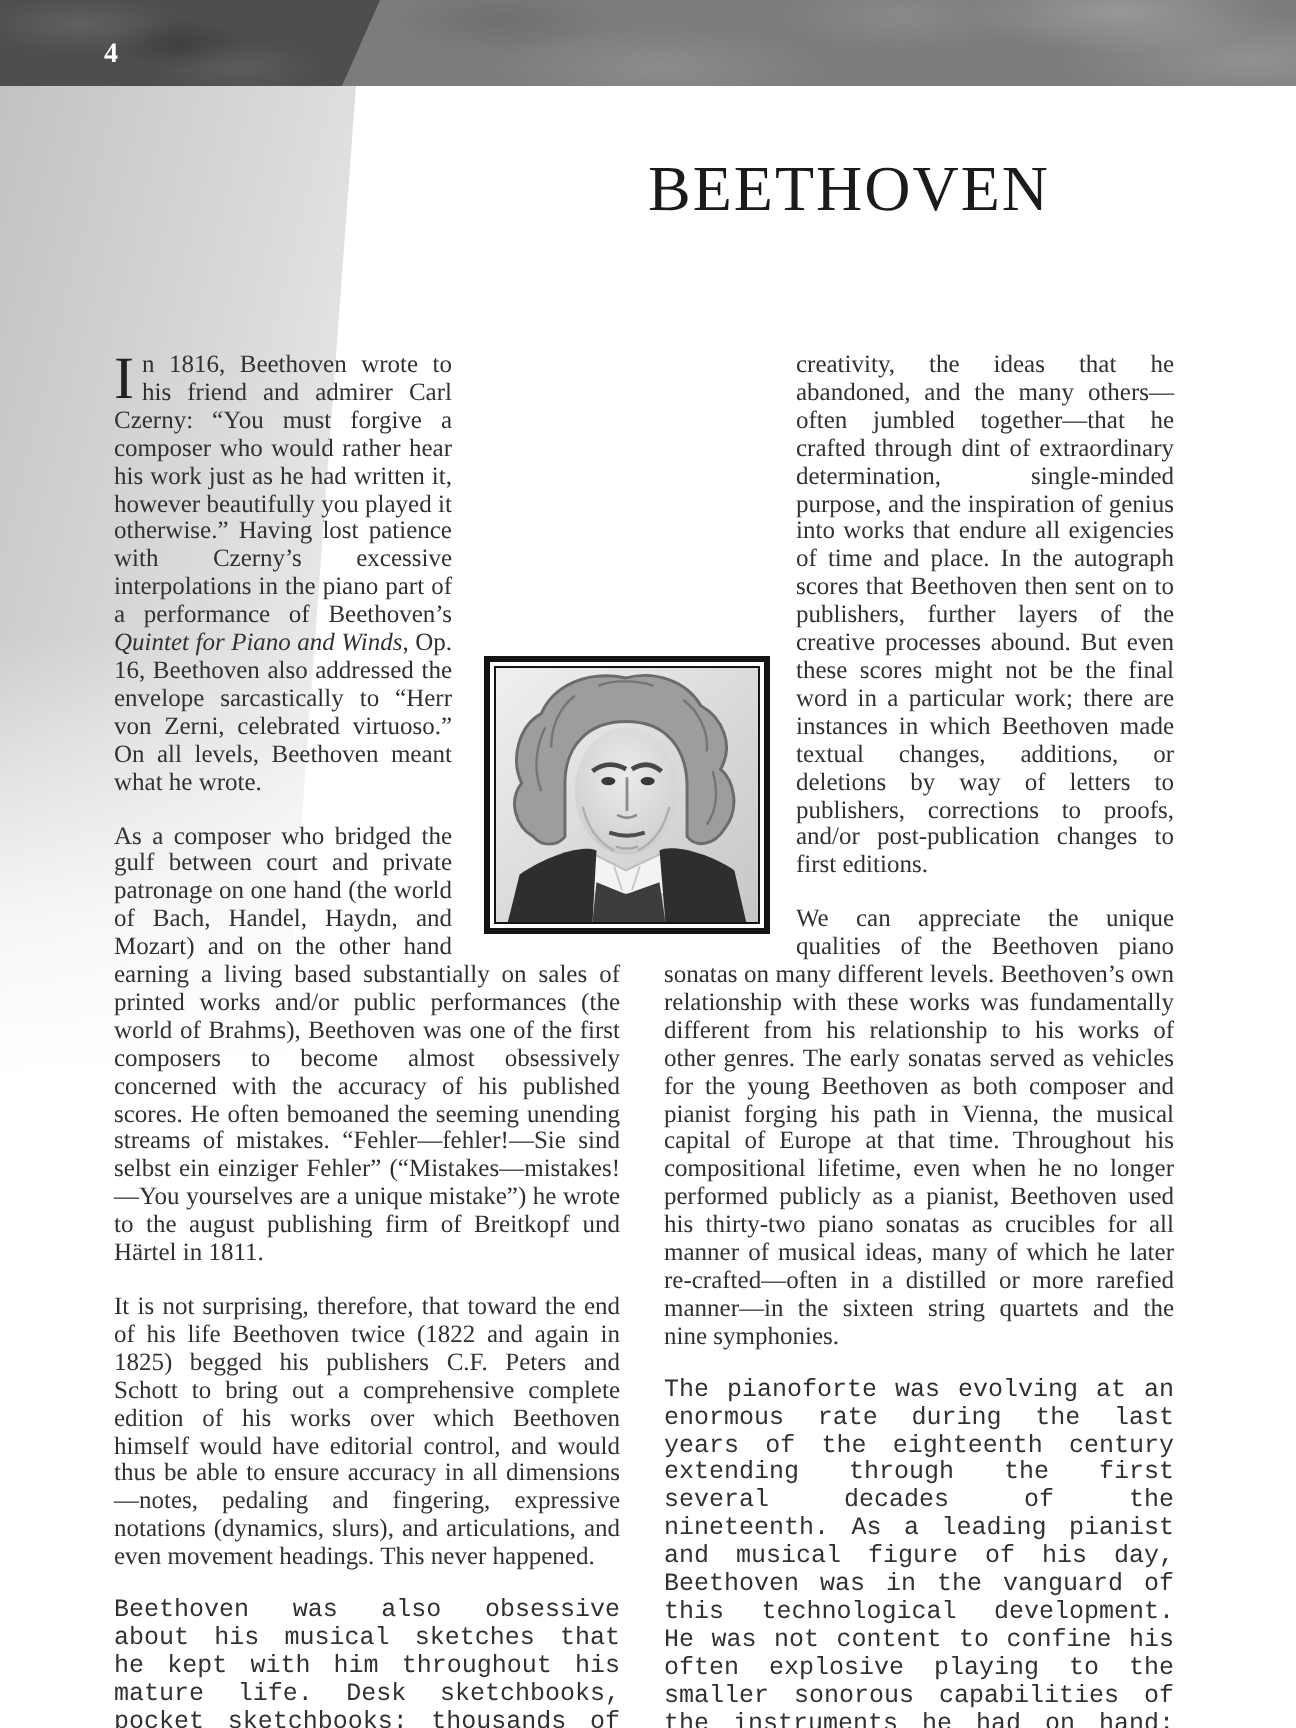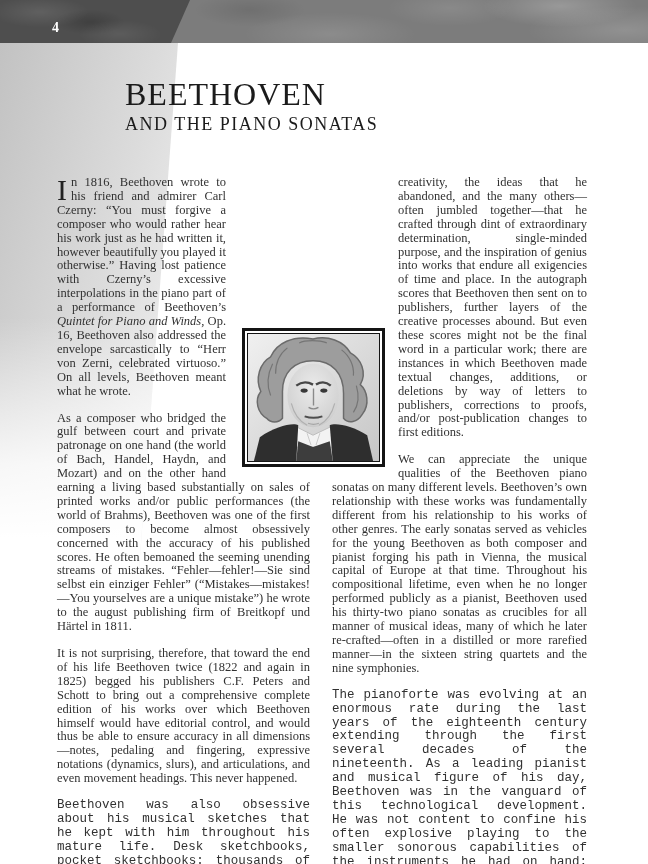--- a/index.html
+++ b/index.html
@@ -37,21 +37,21 @@
     position:absolute;top:43px;left:0;width:186px;height:527px;z-index:1;
     clip-path:polygon(0 0,178px 0,139px 100%,0 100%);
     background:
       linear-gradient(to bottom, rgba(255,255,255,0) 52%, rgba(255,255,255,.82) 80%, #ffffff 94%),
       linear-gradient(104deg, #c2c2c2 0%, #cfcfcf 26%, #dcdcdc 52%, #ebebeb 78%, #f7f7f7 100%);
   }
   .seal{position:absolute;left:50px;top:12px;opacity:.9;}
   .seal text{fill:#ffffff;font-family:"Liberation Serif",serif;}
   
   .title-block{
-    position:absolute;left:125px;top:76px;width:400px;text-align:left;z-index:2;
+    position:absolute;left:125px;top:76px;width:400px;text-align:right;z-index:2;
     color:#1b1b1b;
   }
   .title-block h1{
     margin:0;font-size:32px;line-height:36px;font-weight:normal;letter-spacing:1px;
   }
   .title-block h2{
     margin:2px 0 0 0;font-size:18px;line-height:20px;font-weight:normal;letter-spacing:1.5px;
   }
   
   .col{
@@ -130,21 +130,20 @@
       <path d="M12 153 Q38 163 64 153 L62 165 Q38 173 14 165 Z"></path>
     </g>
     <text x="38" y="15" text-anchor="middle" font-size="7" letter-spacing="0.5">LABORUM</text>
     <text x="38" y="27.5" text-anchor="middle" font-size="6.5" letter-spacing="0.5">DULCE</text>
     <text x="38" y="39.5" text-anchor="middle" font-size="6.5" letter-spacing="0.5">LENIMEN</text>
     <text x="38" y="162" text-anchor="middle" font-size="6.5" letter-spacing="0.5">G. SCHIRMER</text>
   </svg>
 
   <div class="title-block">
     <h1>BEETHOVEN</h1>
-    <h2>AND THE PIANO SONATAS</h2>
   </div>
 
   <div class="col col-left">
     <div class="wrap-spacer-l"></div>
     <p><span class="dropcap">I</span><span>n 1816, Beethoven wrote to his friend and admirer Carl Czerny: “You must forgive a composer who would rather hear his work just as he had written it, however beautifully you played it otherwise.” Having lost patience with Czerny’s excessive interpolations in the piano part of a performance of Beethoven’s </span><span class="ital">Quintet for Piano and Winds</span><span>, Op. 16, Beethoven also addressed the envelope sarcastically to “Herr von Zerni, celebrated virtuoso.” On all levels, Beethoven meant what he wrote.</span></p>
     <p>As a composer who bridged the gulf between court and private patronage on one hand (the world of Bach, Handel, Haydn, and Mozart) and on the other hand earning a living based substantially on sales of printed works and/or public performances (the world of Brahms), Beethoven was one of the first composers to become almost obsessively concerned with the accuracy of his published scores. He often bemoaned the seeming unending streams of mistakes. “Fehler—fehler!—Sie sind selbst ein einziger Fehler” (“Mistakes—mistakes!—You yourselves are a unique mistake”) he wrote to the august publishing firm of Breitkopf und Härtel in 1811.</p>
     <p>It is not surprising, therefore, that toward the end of his life Beethoven twice (1822 and again in 1825) begged his publishers C.F. Peters and Schott to bring out a comprehensive complete edition of his works over which Beethoven himself would have editorial control, and would thus be able to ensure accuracy in all dimensions—notes, pedaling and fingering, expressive notations (dynamics, slurs), and articulations, and even movement headings. This never happened.</p>
     <p>Beethoven was also obsessive about his musical sketches that he kept with him throughout his mature life. Desk sketchbooks, pocket sketchbooks: thousands of pages reveal his innermost compositional musings, his labored processes of</p>
   </div>
 

